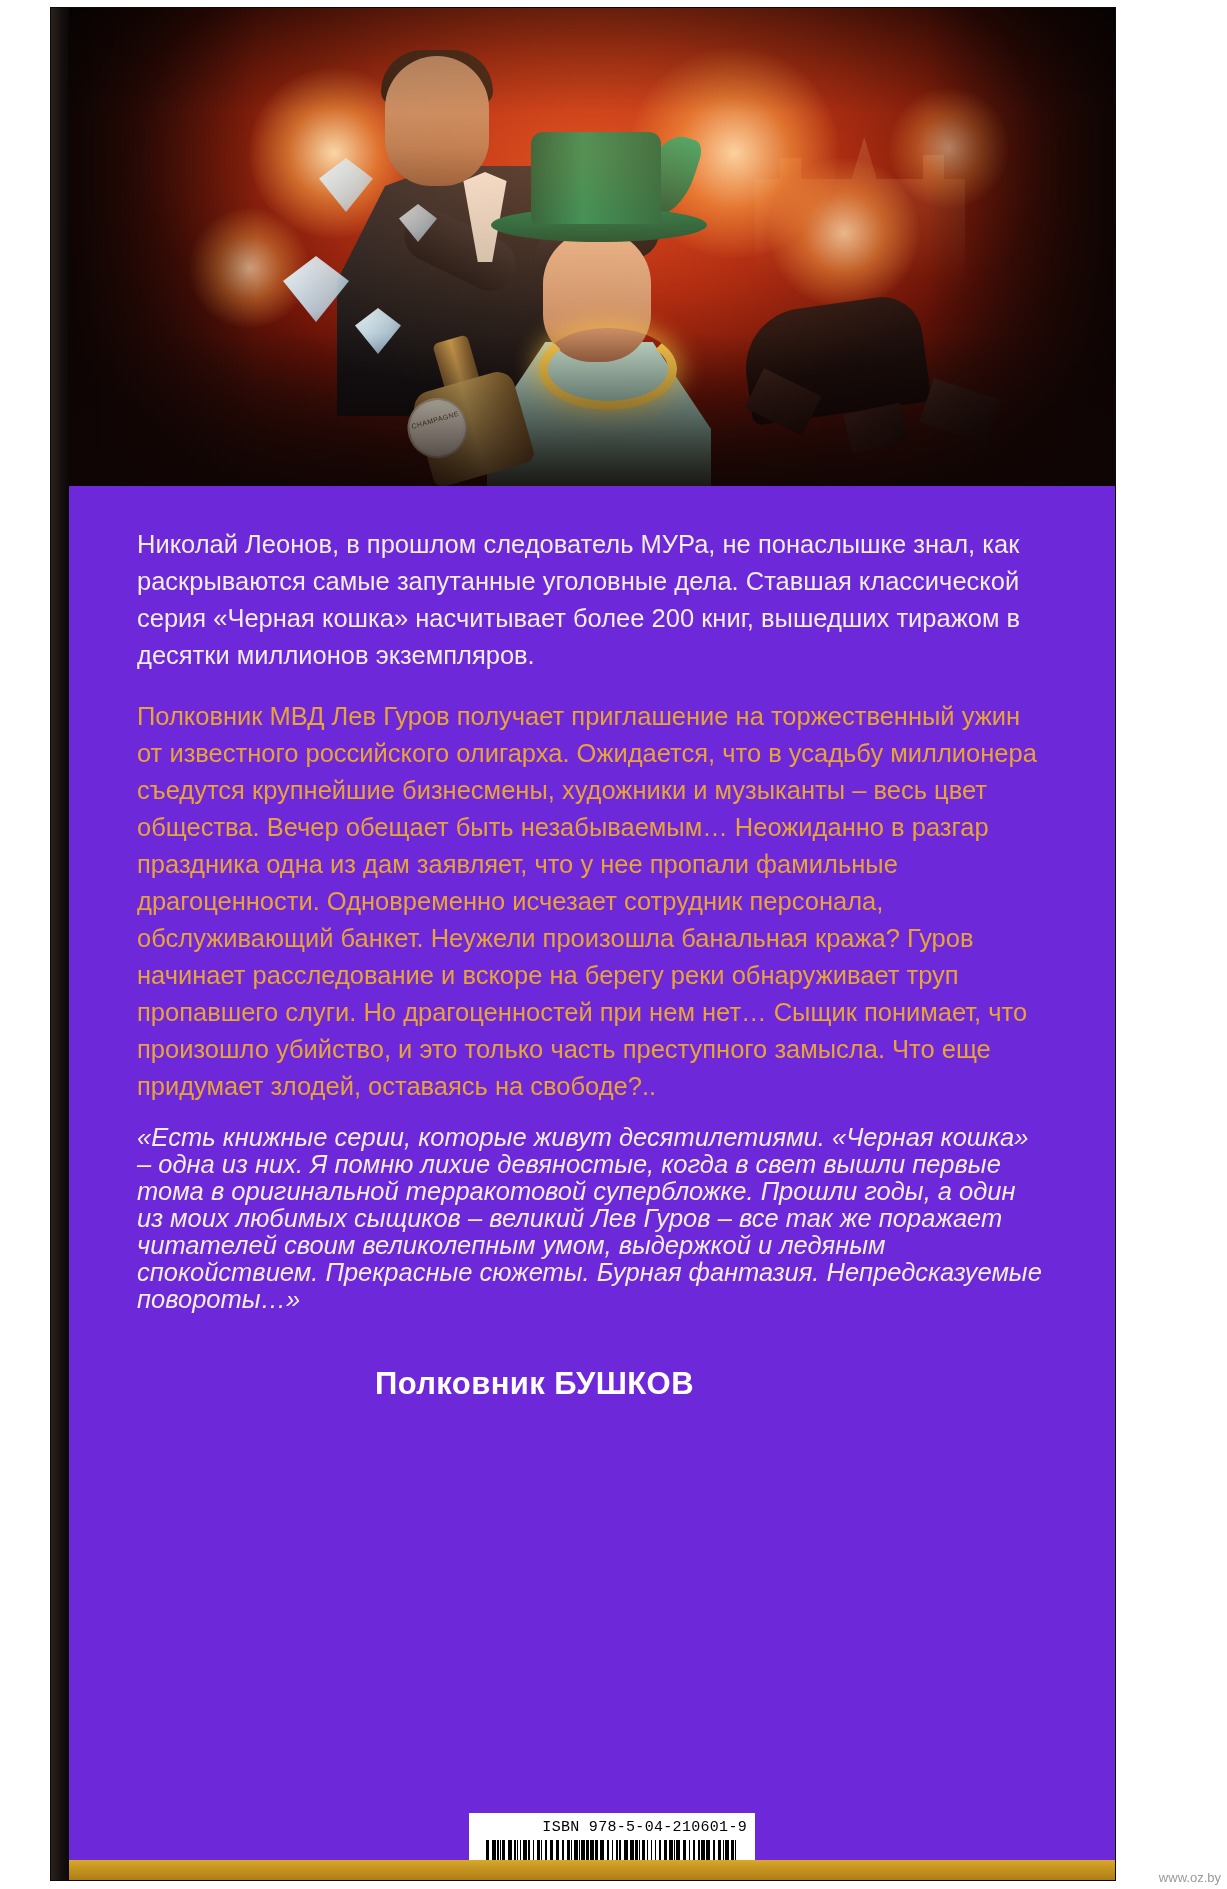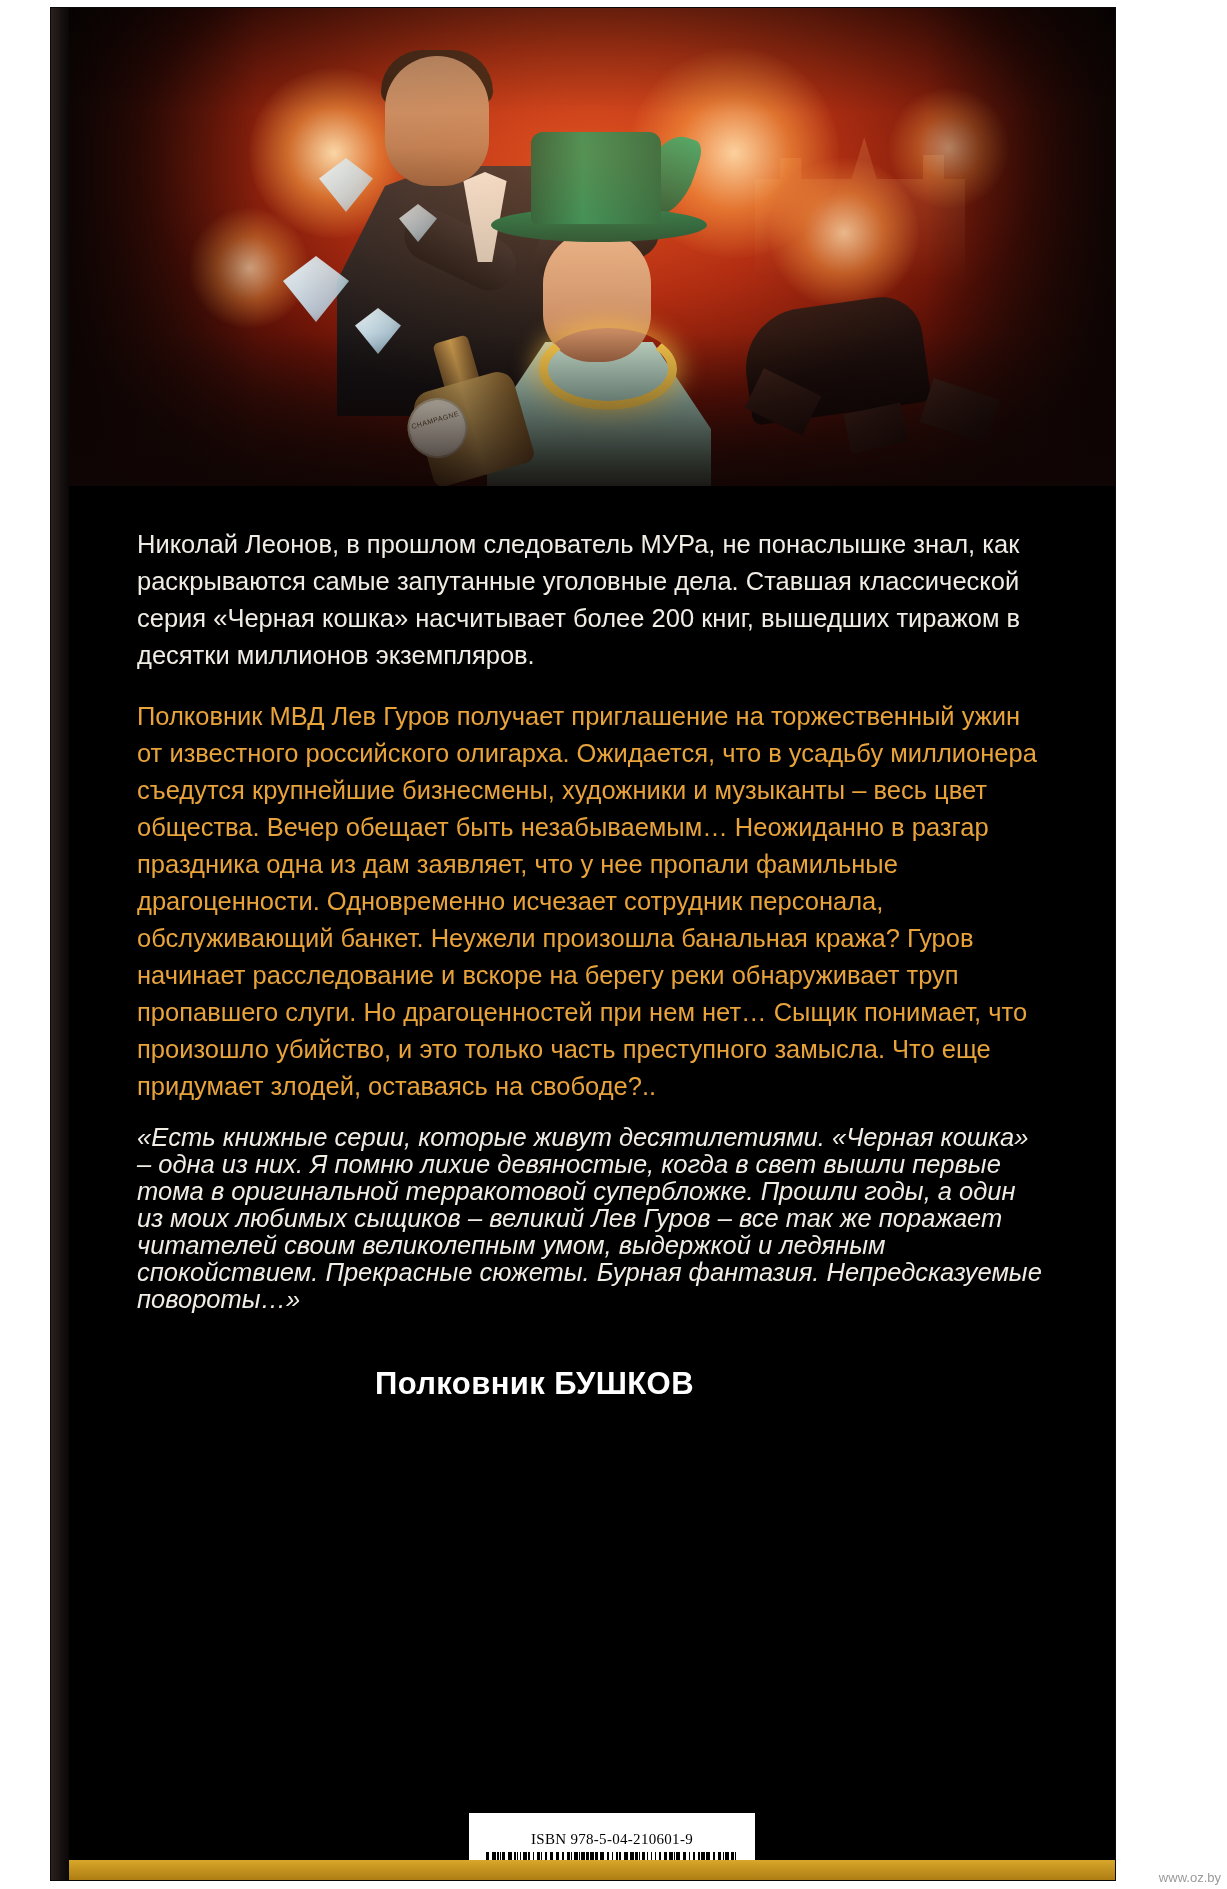--- a/index.html
+++ b/index.html
@@ -274,21 +274,21 @@
     transform: rotate(18deg);
   }
 
   
   .text-area {
     position: absolute;
     left: 18px;
     top: 478px;
     width: 1046px;
     bottom: 0;
-    background: #000000;
+    background: #6d28d9;
   }
 
   .para {
     position: absolute;
     left: 68px;
     width: 910px;
     font-size: 25.5px;
     line-height: 37px;
   }
 
@@ -321,26 +321,25 @@
     position: absolute;
     left: 400px;
     top: 1327px;
     width: 286px;
     height: 140px;
     background: #ffffff;
     padding: 6px 8px 4px 8px;
     box-sizing: border-box;
   }
   .isbn-text {
-    text-align: center;
+    text-align: right;
     font-size: 15px;
     color: #000;
-    font-family: Liberation Serif, serif;
+    font-family: Liberation Mono, monospace;
     letter-spacing: 0.3px;
-    margin-top: 12px;
   }
   .bars {
     margin: 4px auto 0 auto;
     height: 84px;
     width: 252px;
     display: flex;
     align-items: stretch;
     gap: 0;
   }
   .bars i {

